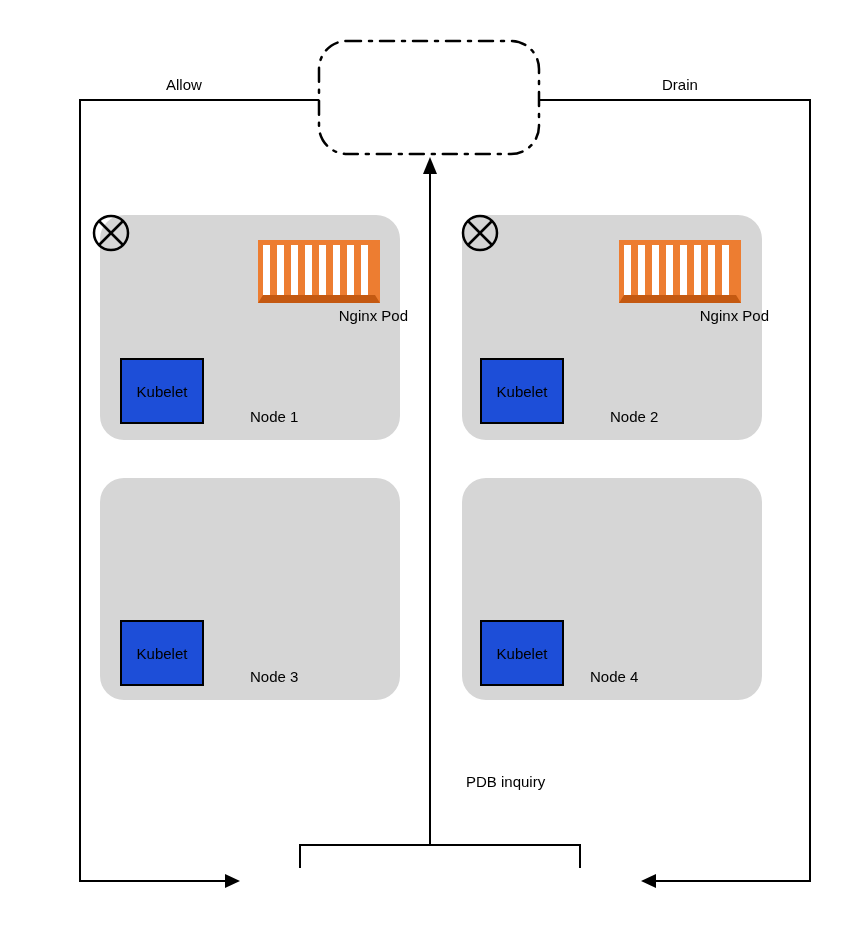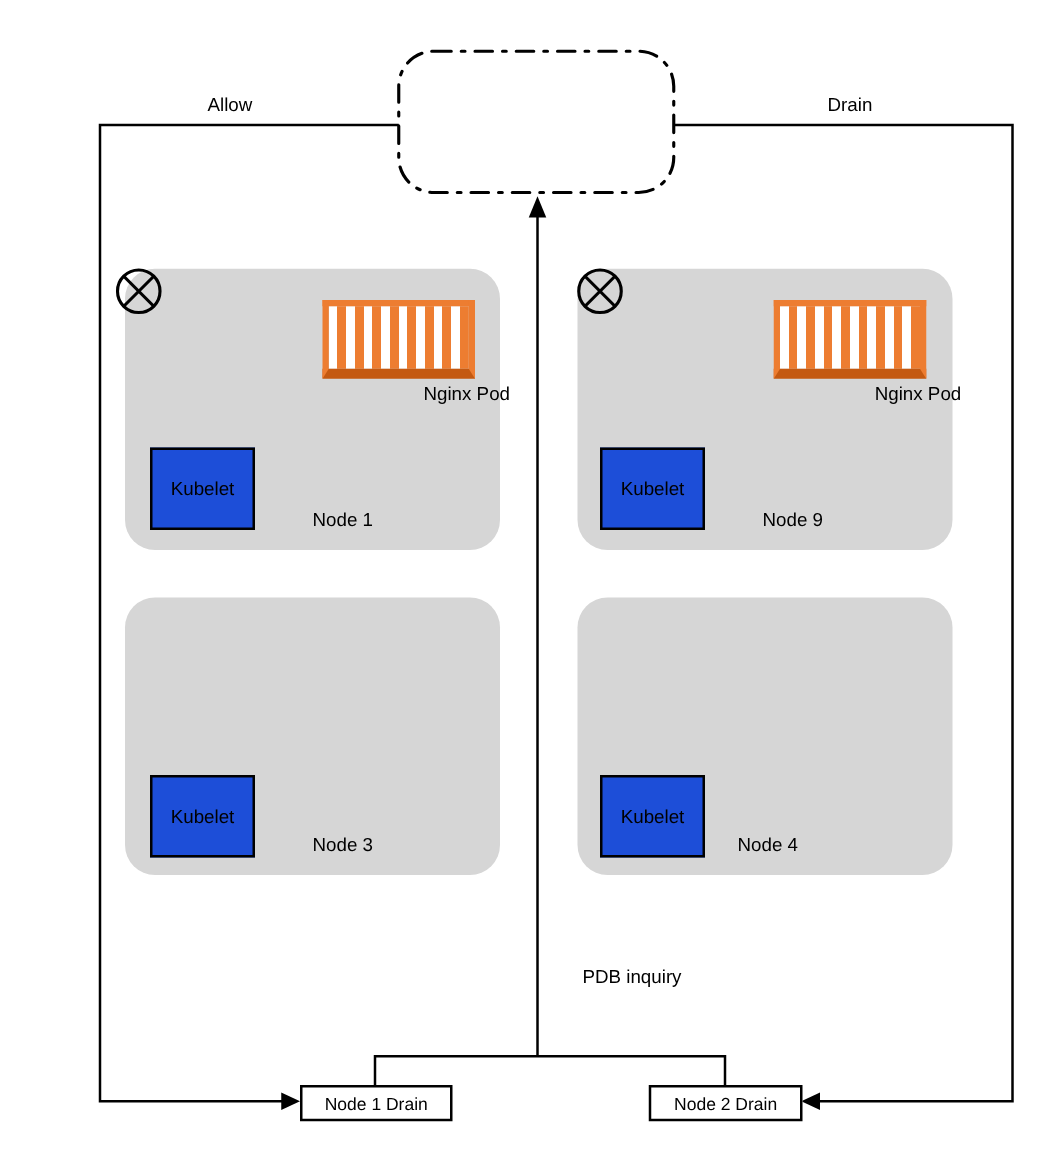--- a/index.html
+++ b/index.html
@@ -126,34 +126,28 @@
   <svg class="cordon-icon" style="left:461px; top:214px;" viewBox="0 0 38 38">
     <circle cx="19" cy="19" r="17" fill="none" stroke="#000000" stroke-width="2.5"></circle>
     <line x1="7" y1="7" x2="31" y2="31" stroke="#000000" stroke-width="2.5"></line>
     <line x1="31" y1="7" x2="7" y2="31" stroke="#000000" stroke-width="2.5"></line>
   </svg>
   <div class="container-icon" style="left:619px; top:240px;"></div>
   <div class="label center" style="left:619px; top:307px; width:122px;">Nginx Pod</div>
   <div class="kubelet" style="left:480px; top:358px;">
     <span>Kubelet</span>
   </div>
-  <div class="label" style="left:582px; top:408px;">Node 9</div>
+  <div class="label" style="left:582px; top:408px;">Node 2</div>
 
   <div class="node node-3"></div>
   <div class="kubelet" style="left:120px; top:620px;">
     <span>Kubelet</span>
   </div>
   <div class="label" style="left:222px; top:668px;text-align:right;">Node 3</div>
 
   <div class="node node-4"></div>
   <div class="kubelet" style="left:480px; top:620px;">
     <span>Kubelet</span>
   </div>
   <div class="label" style="left:562px; top:668px;">Node 4</div>
 
-  <div class="drain-box" style="left:240px; top:868px; width:118px;">
-    <span>Node 1 Drain</span>
-  </div>
-  <div class="drain-box" style="left:519px; top:868px; width:119px;">
-    <span>Node 2 Drain</span>
-  </div>
 
 </div>
 
 </body></html>

